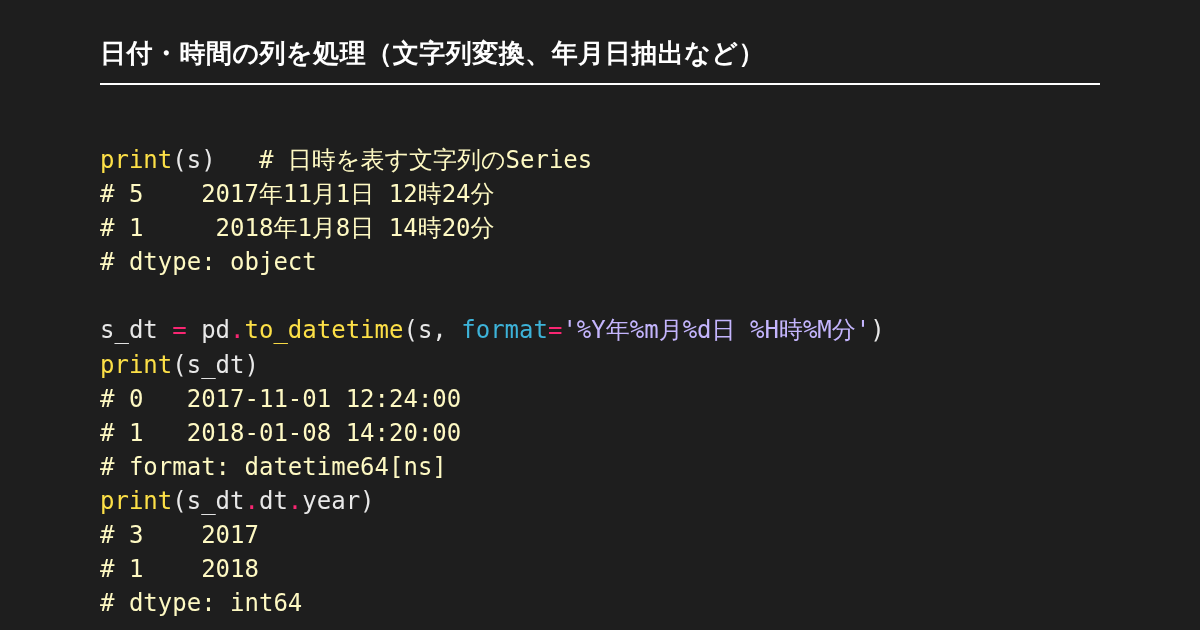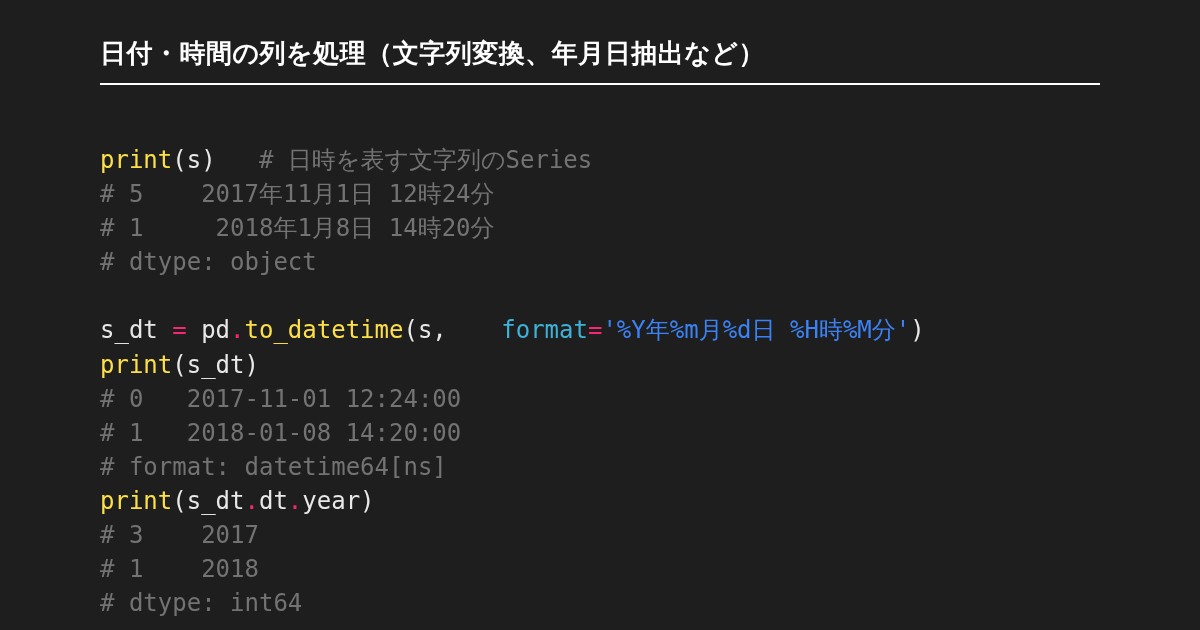--- a/index.html
+++ b/index.html
@@ -25,24 +25,24 @@
     .code {
       font-family: "Menlo", "Consolas", "DejaVu Sans Mono", monospace;
       font-size: 24px;
       line-height: 1.42;
       color: #e8e8e8;
       white-space: pre;
       letter-spacing: 0px;
     }
     .fn  { color: #fde047; }  
     .p   { color: #e8e8e8; }  
-    .c   { color: #737373; }  
+    .c   { color: #fef9c3; }  
     .op  { color: #f92672; }  
-    .kw  { color: #3db3d9; margin-left: 40px; }  
-    .s   { color: #3b82f6; }  
+    .kw  { color: #3db3d9; }  
+    .s   { color: #c4b5fd; }  
   </style>
 </head>
 <body>
 
 <div class="container">
   <h1 class="title">日付・時間の列を処理（文字列変換、年月日抽出など）</h1>
 
   <div class="code">
 <span><span class="fn">print</span><span class="p">(s)   </span><span class="c"># 日時を表す文字列のSeries</span></span>
 <span class="c"># 5    2017年11月1日 12時24分</span>

